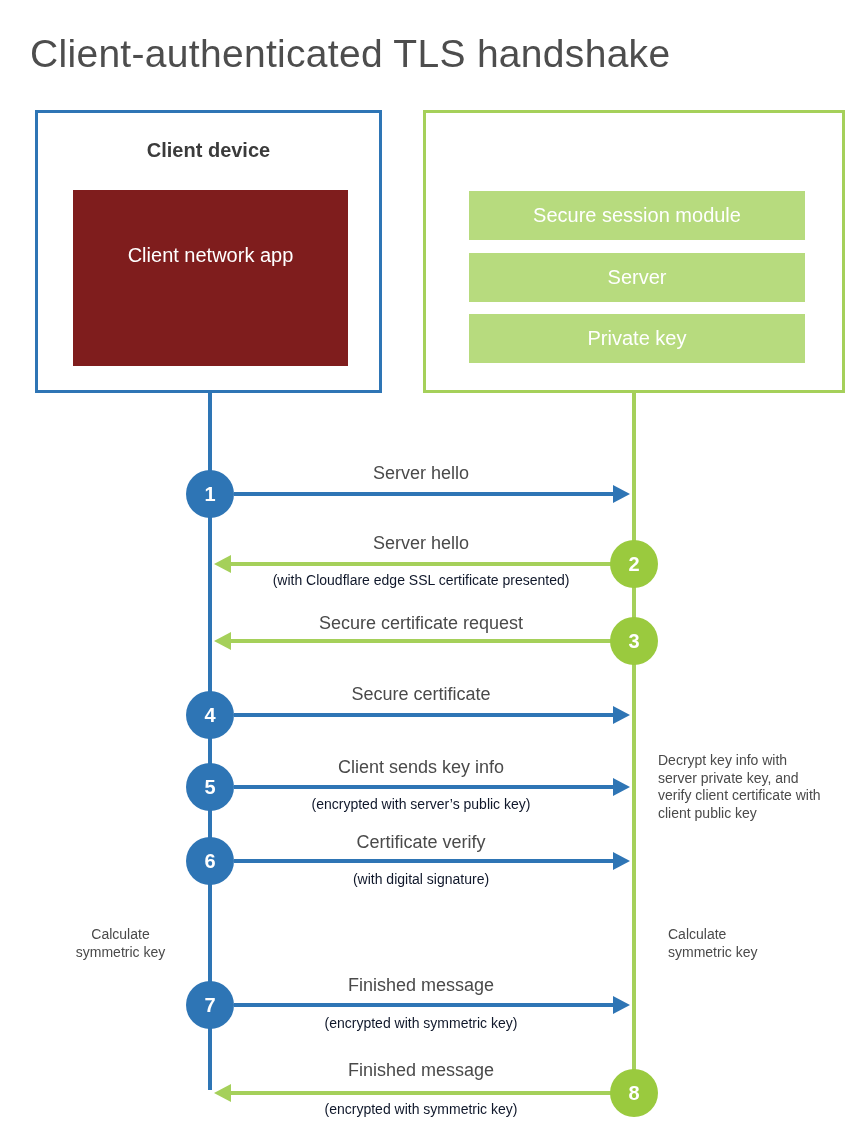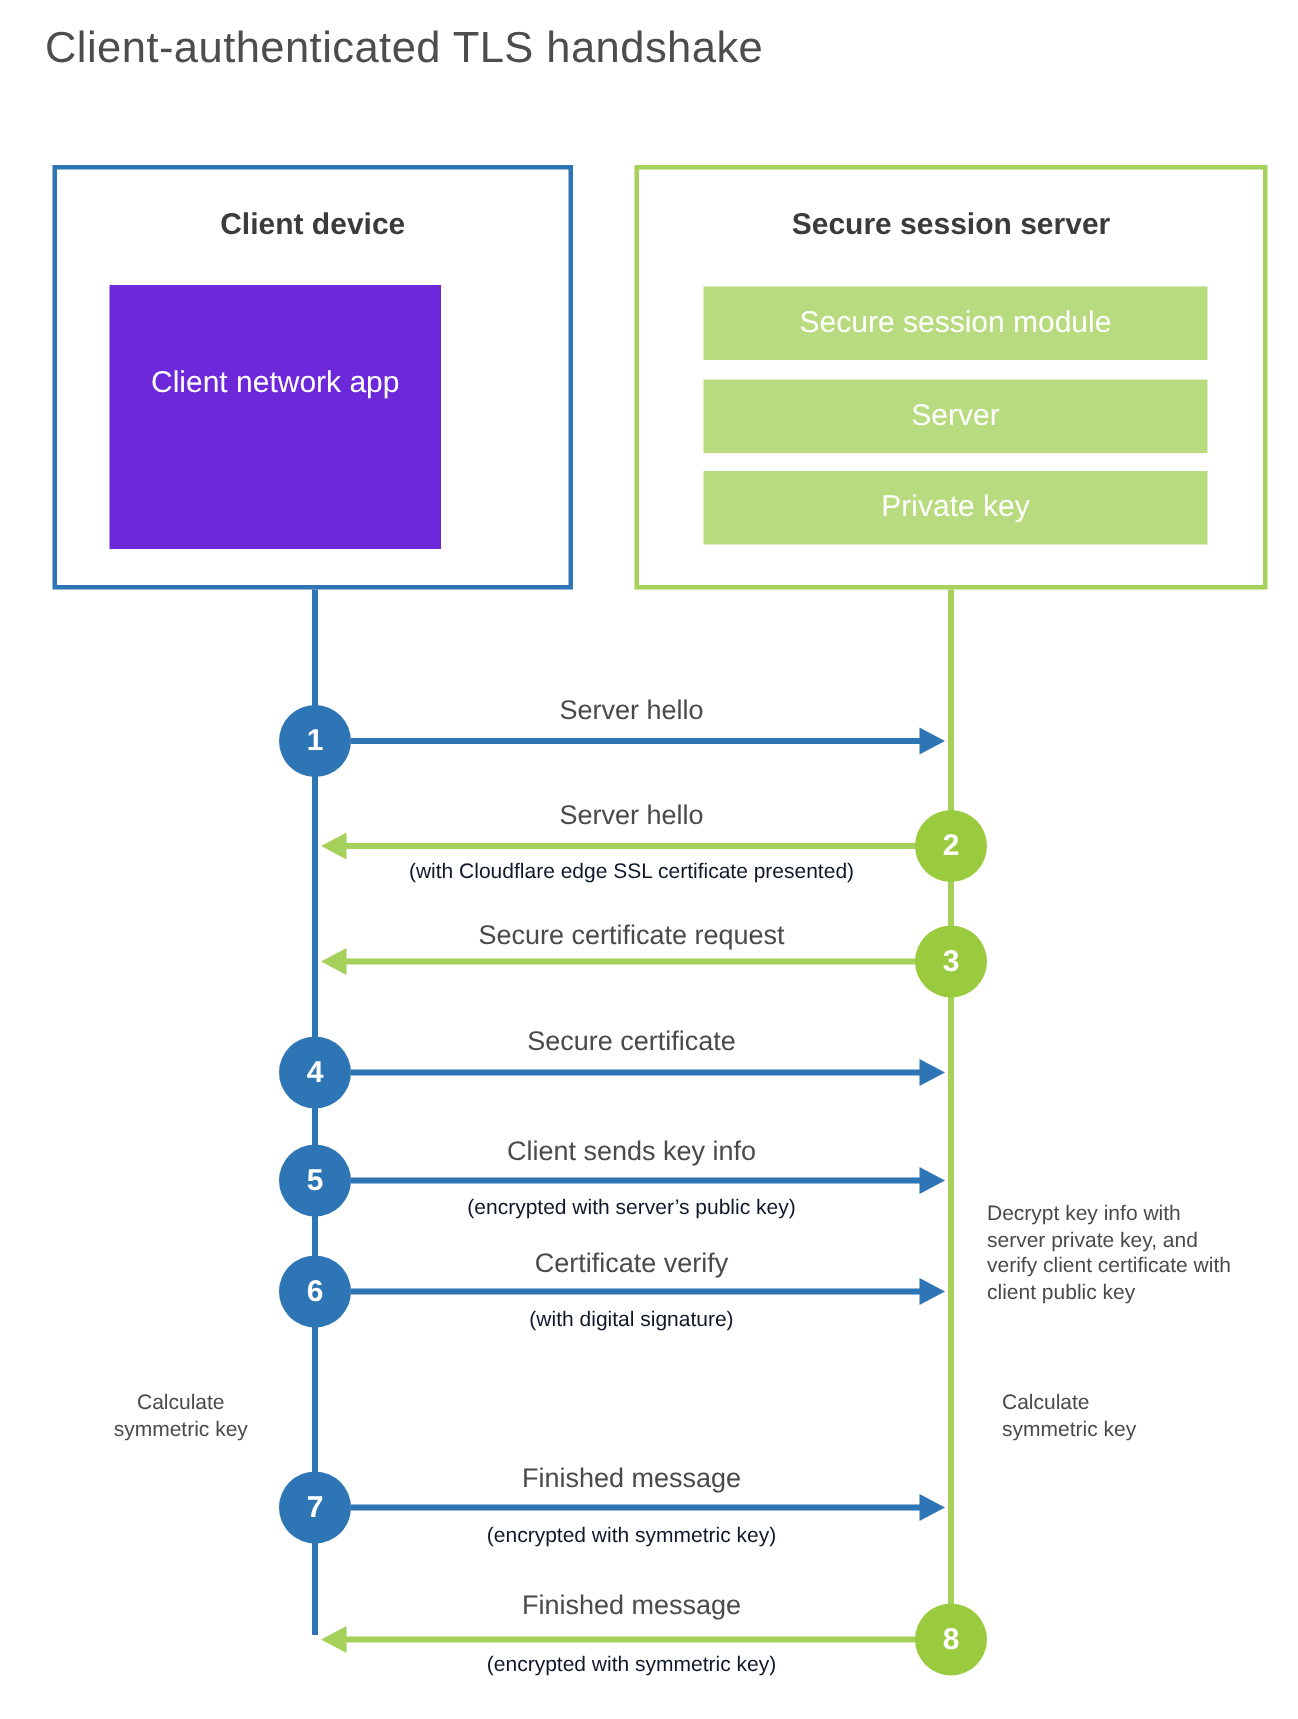--- a/index.html
+++ b/index.html
@@ -1,33 +1,33 @@
 <!DOCTYPE html>
 <html><head>
 <meta charset="utf-8">
 <style>
   html,body { margin:0; padding:0; background:#ffffff; font-family:"Liberation Sans", sans-serif; }
   .canvas { position:relative; width:865px; height:1146px; background:#ffffff; overflow:hidden; }
 
   .diagram-title {
-    position:absolute; left:30px; top:16px; margin:0;
-    font-size:29px; font-weight:300; letter-spacing:0.3px; color:#4d4d4d;
+    position:absolute; left:30px; top:32px; margin:0;
+    font-size:39px; font-weight:300; letter-spacing:0.3px; color:#4d4d4d;
   }
 
   
   .outer-box { position:absolute; top:110px; height:277px; background:#fff; box-sizing:content-box; }
   .client-box  { left:35px;  width:341px; border:3px solid #2e75b5; }
   .server-box  { left:423px; width:416px; border:3px solid #a5d05a; }
   .box-title {
     position:absolute; left:0; right:0; top:26px; text-align:center;
     font-size:20px; font-weight:bold; color:#3b3b3b;
   }
   .client-app {
-    position:absolute; left:35px; top:77px; width:221px; height:176px;
-    background:#6d28d9; display:flex; justify-content:center; align-items:flex-start;
+    position:absolute; left:35px; top:77px; width:275px; height:176px;
+    background:#7f1d1d; display:flex; justify-content:center; align-items:flex-start;
   }
   .client-app span {
     display:block; width:180px; margin-top:52px; text-align:center;
     color:#ffffff; font-size:20px; line-height:27px;
   }
   .server-bar {
     position:absolute; left:43px; width:336px; height:49px; background:#b7db7e;
     display:flex; justify-content:center; align-items:center;
     color:#ffffff; font-size:20px;
   }
@@ -60,40 +60,39 @@
     position:absolute; left:221px; width:400px; text-align:center;
     font-size:18px; color:#4a4a4a;
   }
   .msg-sub {
     position:absolute; left:221px; width:400px; text-align:center;
     font-size:14px; color:#0f172a;
   }
 
   
   .side-note { position:absolute; font-size:14px; line-height:17.5px; color:#4a4a4a; }
-  .decrypt-note { left:658px; top:752px; width:170px; text-align:left;margin-top:48px; }
+  .decrypt-note { left:658px; top:752px; width:170px; text-align:left; }
   .calc-left  { left:58px;  top:926px; width:125px; text-align:center; }
   .calc-right { left:668px; top:926px; width:125px; text-align:left; }
 </style>
 </head>
 <body>
 
 <div class="canvas">
 
   <h1 class="diagram-title">Client-authenticated TLS handshake</h1>
 
   <div class="outer-box client-box">
     <div class="box-title">Client device</div>
     <div class="client-app">
       <span>Client network app</span>
     </div>
   </div>
 
   <div class="outer-box server-box">
-    <div class="box-title">Secure session server</div>
     <div class="server-bar bar-0">Secure session module</div>
     <div class="server-bar bar-1">Server</div>
     <div class="server-bar bar-2">Private key</div>
   </div>
 
   <div class="vline blue"></div>
   <div class="vline green"></div>
 
   <div class="msg-label" style="top:463px;">Server hello</div>
   <div class="shaft blue" style="left:234px; top:492px; width:381px;"></div>

